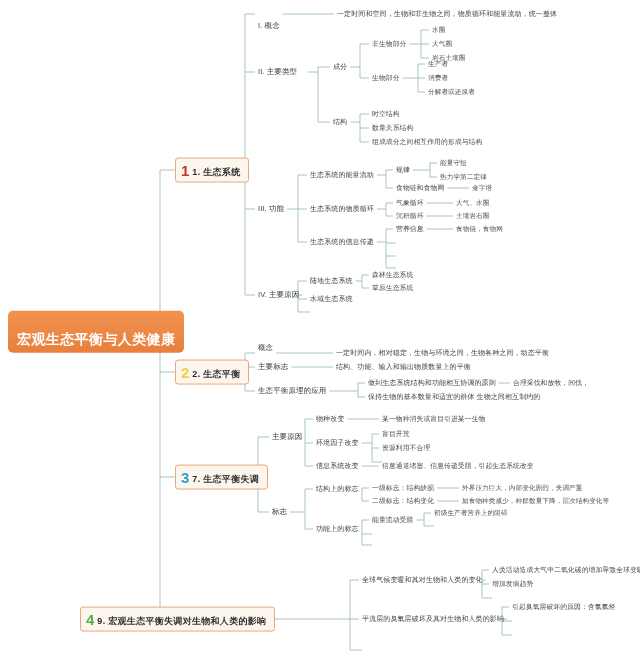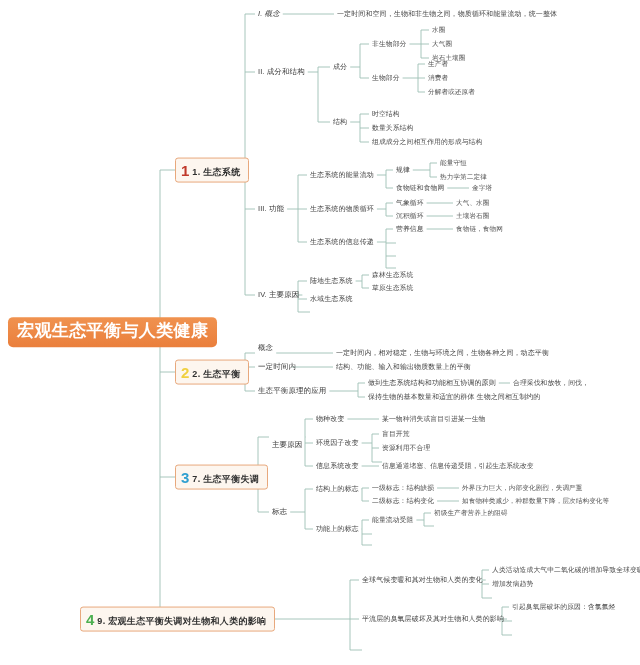--- a/index.html
+++ b/index.html
@@ -31,22 +31,22 @@
     white-space: nowrap;
     line-height: 1.1;
     transform: translateY(-50%);
   }
   
   .root-node {
     background: #ef8b4e;
     background: linear-gradient(#f0924f, #ea7f3c);
     color: #ffffff;
     font-weight: bold;
-    font-size: 17px;
-    padding: 5px 9px 6px 9px;
+    font-size: 14px;
+    padding: 21px 9px 6px 9px;
     border-radius: 5px;
     letter-spacing: 0.4px;
   }
   
   .l1-node {
     border: 1px solid #e8a87c;
     background: #fdf6ef;
     border-radius: 3px;
     padding: 3px 8px 4px 5px;
     font-size: 9px;
@@ -226,22 +226,22 @@
         <span class="ttl">2. 生态平衡</span>
       </div>
       <div class="node l1-node" style="left: 175px; top: 477px;">
         <span class="num" style="color: rgb(47, 159, 208);">3</span>
         <span class="ttl">7. 生态平衡失调</span>
       </div>
       <div class="node l1-node" style="left: 80px; top: 619px;">
         <span class="num" style="color: rgb(76, 175, 80);">4</span>
         <span class="ttl">9. 宏观生态平衡失调对生物和人类的影响</span>
       </div>
-      <div class="node t-node lv2" style="left: 258px; top: 14px; font-style: italic;">I. 概念</div>
-      <div class="node t-node lv2" style="left: 258px; top: 72px;">II. 成分和结构</div>
+      <div class="node t-node lv2" style="left: 258px; top: 26px;">I. 概念</div>
+      <div class="node t-node lv2" style="left: 258px; top: 72px;">II. 主要类型</div>
       <div class="node t-node lv2" style="left: 258px; top: 209px;">III. 功能</div>
       <div class="node t-node lv2" style="left: 258px; top: 295px;">IV. 主要原因</div>
       <div class="node t-node lv3" style="left: 337px; top: 14px;">一定时间和空间，生物和非生物之间，物质循环和能量流动，统一整体</div>
       <div class="node t-node lv3" style="left: 333px; top: 67px;">成分</div>
       <div class="node t-node lv3" style="left: 333px; top: 122px;">结构</div>
       <div class="node t-node lv4" style="left: 372px; top: 44px;">非生物部分</div>
       <div class="node t-node lv4" style="left: 372px; top: 78px;">生物部分</div>
       <div class="node t-node lv5" style="left: 432px; top: 30px;">水圈</div>
       <div class="node t-node lv5" style="left: 432px; top: 44px;">大气圈</div>
       <div class="node t-node lv5" style="left: 432px; top: 58px;">岩石土壤圈</div>
@@ -263,28 +263,28 @@
       <div class="node t-node lv4" style="left: 396px; top: 216px;">沉积循环</div>
       <div class="node t-node lv5" style="left: 456px; top: 203px;">大气、水圈</div>
       <div class="node t-node lv5" style="left: 456px; top: 216px;">土壤岩石圈</div>
       <div class="node t-node lv4" style="left: 396px; top: 229px;">营养信息</div>
       <div class="node t-node lv5" style="left: 456px; top: 229px;">食物链，食物网</div>
       <div class="node t-node lv3" style="left: 310px; top: 281px;">陆地生态系统</div>
       <div class="node t-node lv3" style="left: 310px; top: 299px;">水域生态系统</div>
       <div class="node t-node lv4" style="left: 372px; top: 275px;">森林生态系统</div>
       <div class="node t-node lv4" style="left: 372px; top: 288px;">草原生态系统</div>
       <div class="node t-node lv2" style="left: 258px; top: 348px;">概念</div>
-      <div class="node t-node lv2" style="left: 258px; top: 367px;">一定时间内</div>
+      <div class="node t-node lv2" style="left: 258px; top: 367px;">主要标志</div>
       <div class="node t-node lv2" style="left: 258px; top: 391px;">生态平衡原理的应用</div>
       <div class="node t-node lv3" style="left: 336px; top: 353px;">一定时间内，相对稳定，生物与环境之间，生物各种之间，动态平衡</div>
       <div class="node t-node lv3" style="left: 336px; top: 367px;">结构、功能、输入和输出物质数量上的平衡</div>
       <div class="node t-node lv3" style="left: 368px; top: 383px;">做到生态系统结构和功能相互协调的原则</div>
       <div class="node t-node lv3" style="left: 368px; top: 397px;">保持生物的基本数量和适宜的群体 生物之间相互制约的</div>
       <div class="node t-node lv4" style="left: 513px; top: 383px;">合理采伐和放牧，间伐，</div>
-      <div class="node t-node lv2" style="left: 272px; top: 437px; margin-top: 8px;">主要原因</div>
+      <div class="node t-node lv2" style="left: 272px; top: 437px;">主要原因</div>
       <div class="node t-node lv2" style="left: 272px; top: 512px;">标志</div>
       <div class="node t-node lv3" style="left: 316px; top: 419px;">物种改变</div>
       <div class="node t-node lv3" style="left: 316px; top: 443px;">环境因子改变</div>
       <div class="node t-node lv3" style="left: 316px; top: 466px;">信息系统改变</div>
       <div class="node t-node lv4" style="left: 382px; top: 419px;">某一物种消失或盲目引进某一生物</div>
       <div class="node t-node lv4" style="left: 382px; top: 434px;">盲目开荒</div>
       <div class="node t-node lv4" style="left: 382px; top: 448px;">资源利用不合理</div>
       <div class="node t-node lv4" style="left: 382px; top: 466px;">信息通道堵塞、信息传递受阻，引起生态系统改变</div>
       <div class="node t-node lv3" style="left: 316px; top: 489px;">结构上的标志</div>
       <div class="node t-node lv3" style="left: 316px; top: 529px;">功能上的标志</div>

